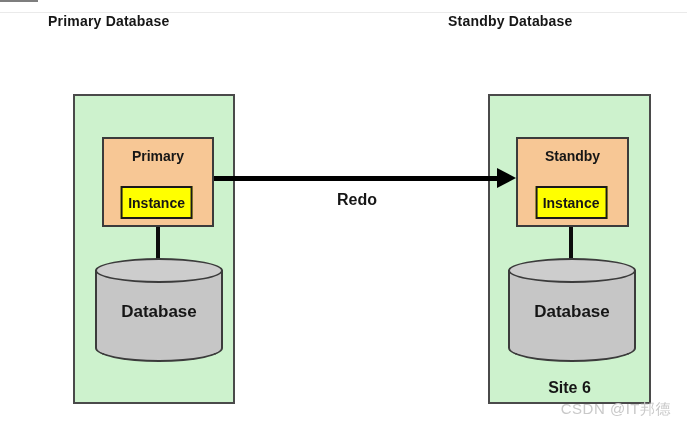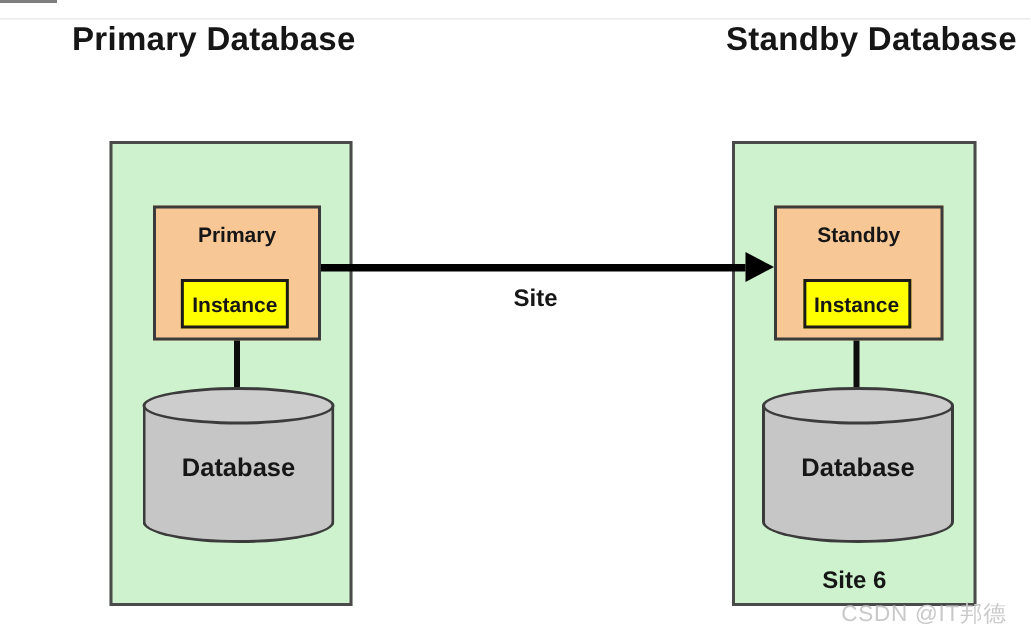--- a/index.html
+++ b/index.html
@@ -24,27 +24,27 @@
   }
   .hairline {
     position: absolute;
     left: 0; right: 0; top: 12px;
     height: 1px;
     background: var(--rule-color, #eaeaea);
   }
   .diagram-title {
     position: absolute;
     top: 13px;
-    font-size: 22px;
+    font-size: 14px;
     font-weight: bold;
     letter-spacing: 0.2px;
     white-space: nowrap;
   }
   .title-left  { left: 48px; }
-  .title-right { left: 484px; text-align: right; }
+  .title-right { left: 448px; text-align: right; }
 
   .site-box {
     position: absolute;
     top: 94px;
     width: 162px;
     height: 310px;
     box-sizing: border-box;
     background: var(--site-fill, #cdf2cd);
     border: 2px solid var(--site-border, #4a4a4a);
     padding-left: 20px;
@@ -226,17 +226,17 @@
       <div class="cyl-body"></div>
       <div class="cyl-top"></div>
       <div class="cyl-label">Database</div>
     </div>
 
     <div class="site-label">Site 6</div>
   </div>
 
   <div class="arrow-line"></div>
   <div class="arrow-head"></div>
-  <div class="redo-label">Site</div>
+  <div class="redo-label">Redo</div>
 
   <div class="watermark">CSDN @IT邦德</div>
 
 </div>
 
 </body></html>

